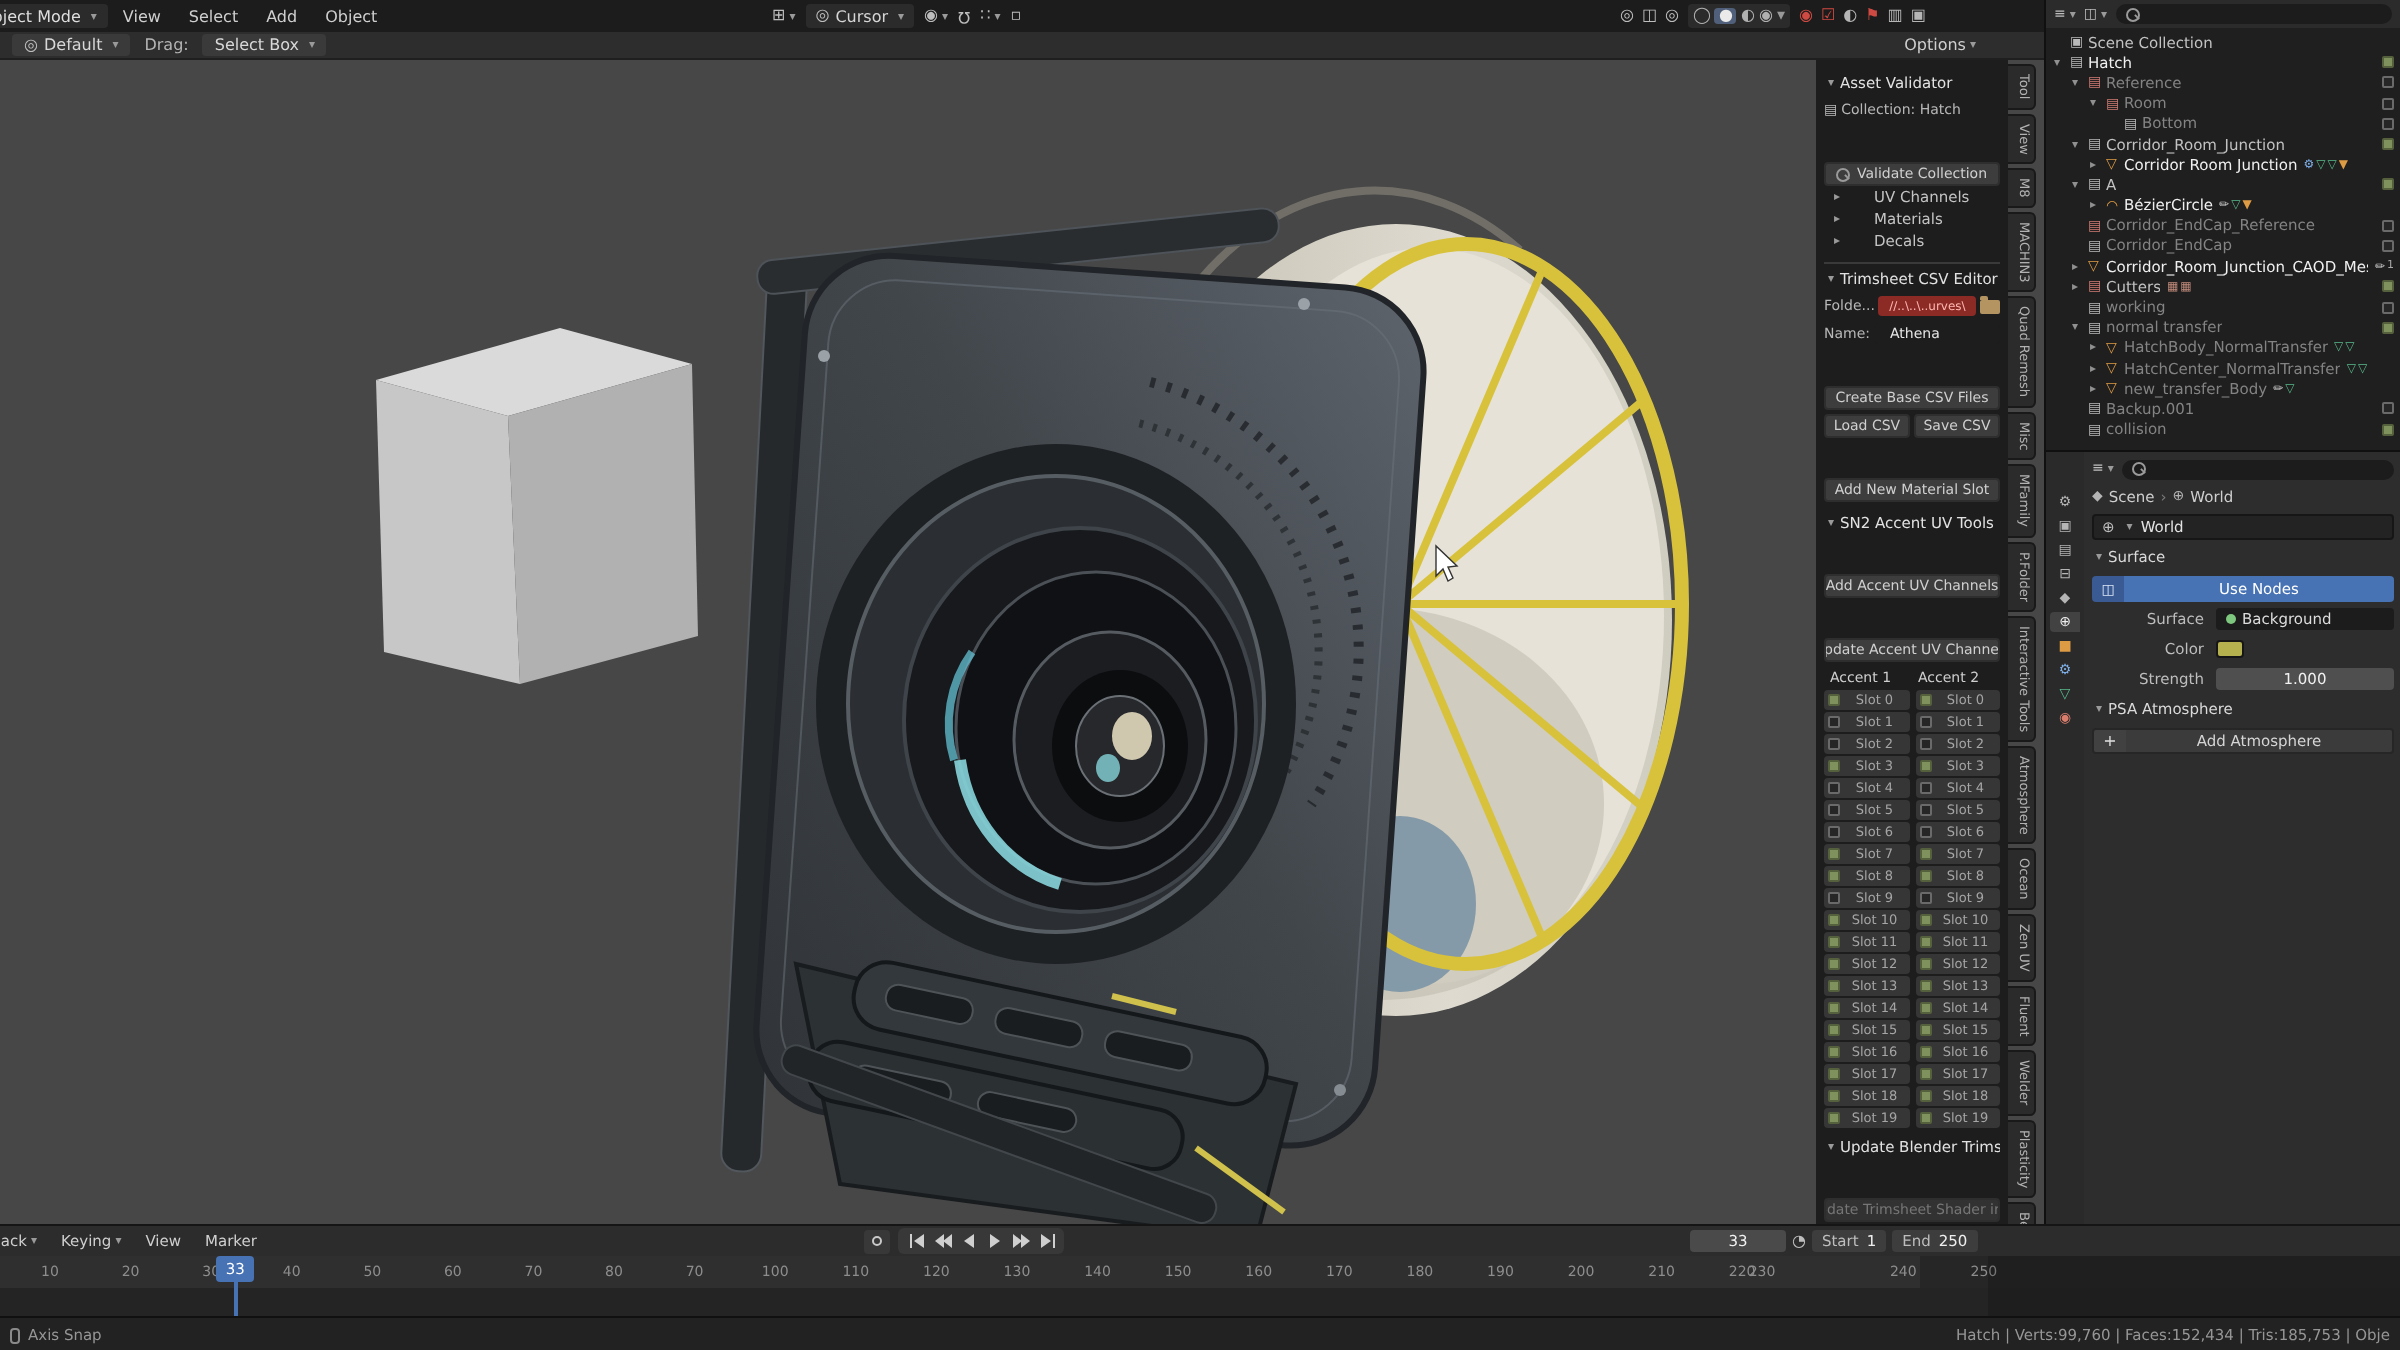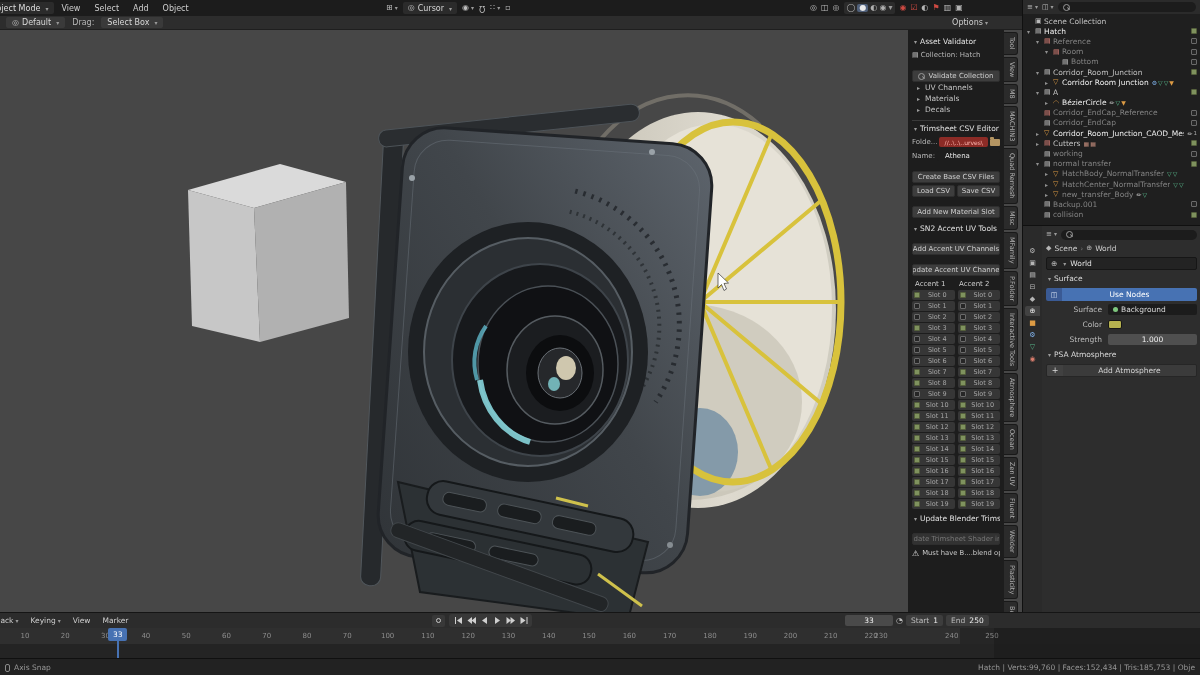--- a/index.html
+++ b/index.html
@@ -31,22 +31,22 @@
   #toolbar{left:0;top:16px;width:1022px;height:14px;background:#2d2d2d;display:flex;align-items:center;gap:7px;padding:0 6px;border-bottom:1px solid #1f1f1f}
   .tbtn{display:flex;align-items:center;gap:3px;background:#3a3a3a;border-radius:2px;height:11px;padding:0 6px;color:#d8d8d8}
   #options{margin-left:auto;margin-right:28px;display:flex;align-items:center;color:#cfcfcf}
 
   
   #viewport{left:0;top:30px;width:1022px;height:582px;background:#474747;overflow:hidden}
 
   
   #npanel{position:absolute;left:908px;top:0;width:96px;height:582px;background:rgba(27,27,27,.96);padding:4px 4px 0 4px;overflow:hidden}
   .phead{display:flex;align-items:center;gap:3px;color:#e2e2e2;font-size:7.5px;height:11px;margin-top:2px;white-space:nowrap;overflow:hidden}
-  .sect{display:flex;align-items:center;gap:5px;color:#c4c4c4;font-size:7.5px;height:11px;padding-left:3px}
-  .npbtn{display:flex;align-items:center;justify-content:center;gap:3px;background:#3d3d3d;border:1px solid #2e2e2e;border-radius:2px;height:12px;margin-top:9px;color:#d0d0d0;font-size:7px;white-space:nowrap;overflow:hidden}
+  .sect{display:flex;align-items:center;gap:17px;color:#c4c4c4;font-size:7.5px;height:11px;padding-left:3px}
+  .npbtn{display:flex;align-items:center;justify-content:center;gap:3px;background:#3d3d3d;border:1px solid #2e2e2e;border-radius:2px;height:12px;margin-top:20px;color:#d0d0d0;font-size:7px;white-space:nowrap;overflow:hidden}
   .npbtn.disabled{color:#767676;background:#323232}
   .nprow{display:flex;align-items:center;gap:2px;height:12px;margin-top:2px;font-size:7px;color:#b8b8b8}
   .redfield{flex:1;background:#8c2b26;border-radius:2px;height:10px;color:#ffb6b0;font-size:6px;display:flex;align-items:center;justify-content:center;white-space:nowrap;overflow:hidden}
   .txtfield{flex:1;background:#1d1d1d;border-radius:2px;height:10px;color:#e6e6e6;font-size:7px;display:flex;align-items:center;padding-left:8px}
   .half{display:flex;gap:2px;margin-top:2px}
   .half .npbtn{flex:1;margin-top:0}
   .divline{height:1px;background:#3a3a3a;margin-top:5px}
   .accrow{display:flex;height:10px;margin-top:4px;font-size:7px;color:#cfcfcf}
   .accrow span{flex:1;padding-left:3px}
   .slotrow{display:flex;gap:3px;height:10px;margin-bottom:1px}

